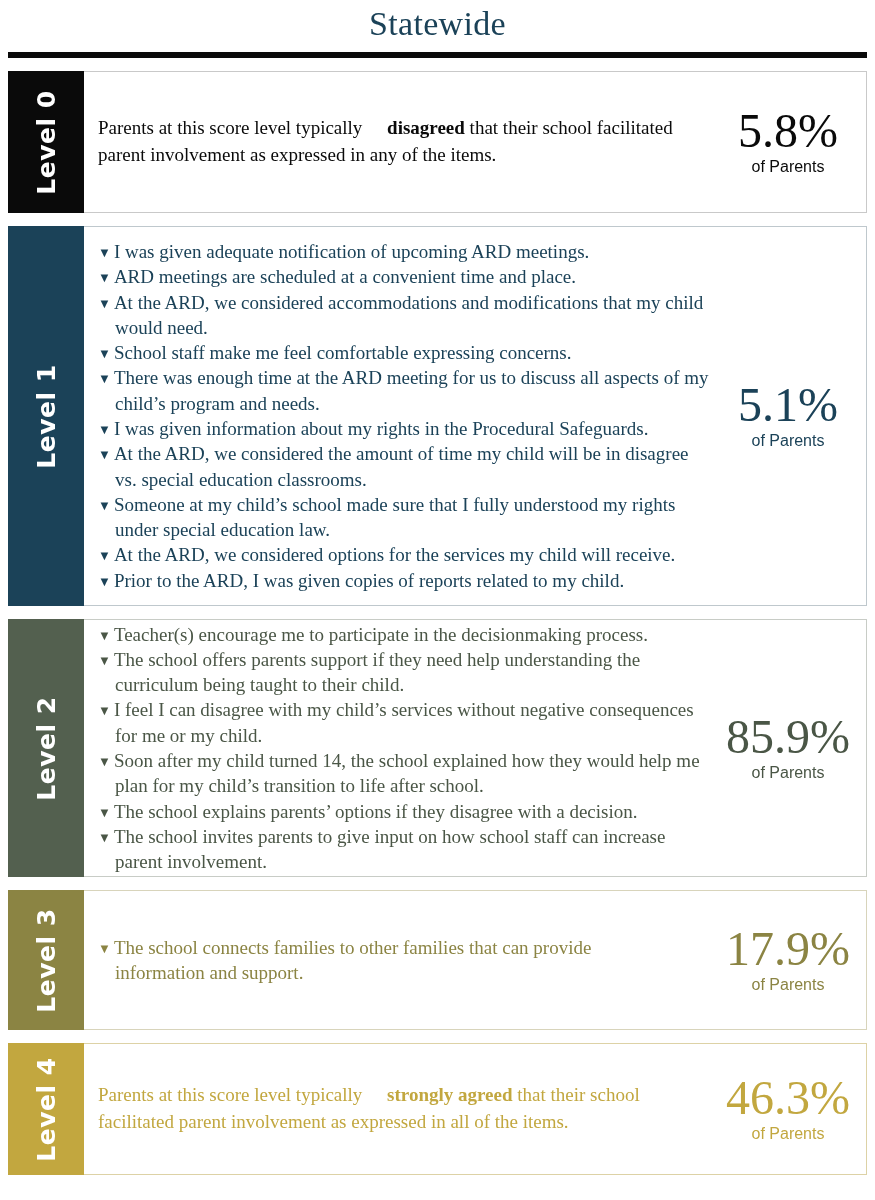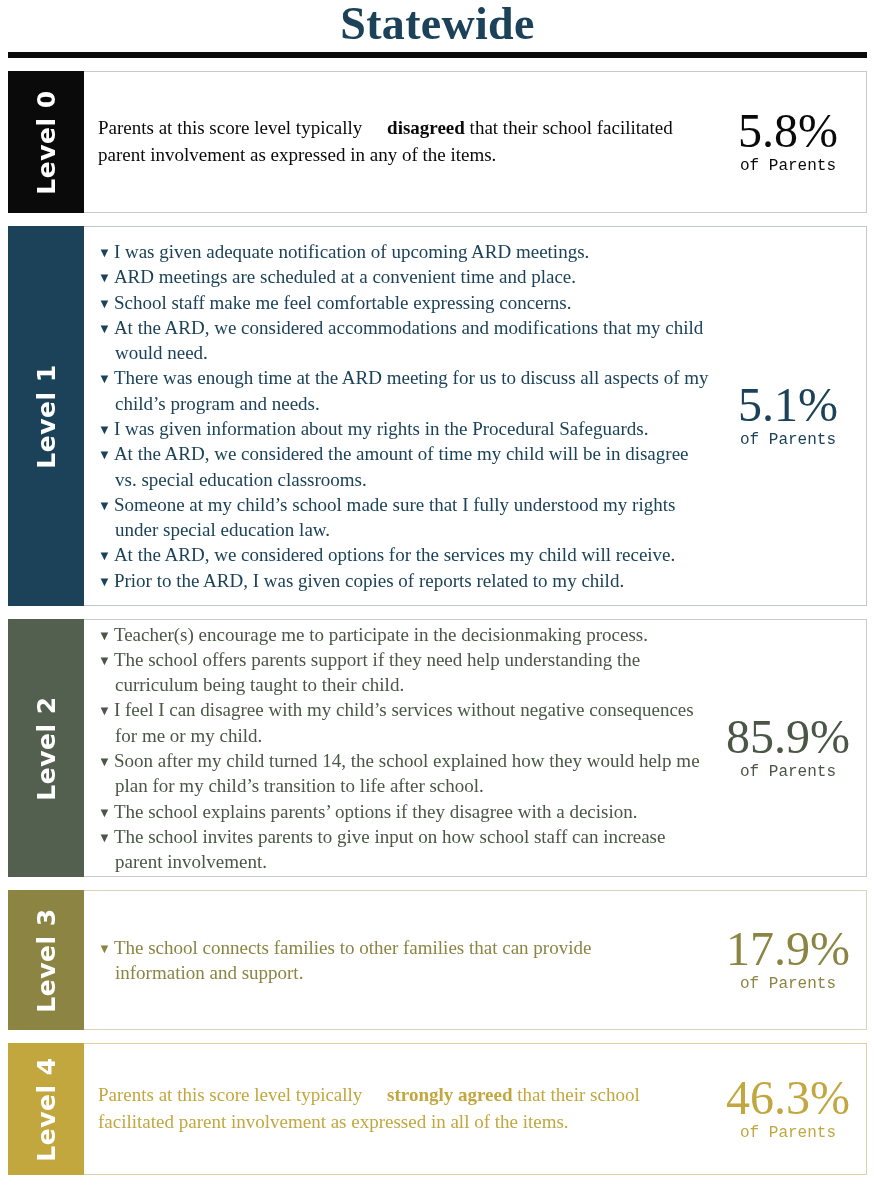--- a/index.html
+++ b/index.html
@@ -22,25 +22,25 @@
 
   
   .title-wrap {
     height: 48px;
     display: flex;
     align-items: center;
     justify-content: center;
   }
   .page-title {
     font-family: "Liberation Serif", "DejaVu Serif", serif;
-    font-size: 46px;
+    font-size: 34px;
     line-height: 1;
     color: #1b4258;
     letter-spacing: 0.3px;
-    font-weight: 700;
+    font-weight: 400;
   }
   .title-rule {
     margin: 4px 8px 0 8px;
     height: 6px;
     background: #0a0a0a;
   }
 
   
   .levels {
     padding: 0 8px;
@@ -90,21 +90,21 @@
     padding: 0 6px 0 0;
     box-sizing: border-box;
   }
   .stat-value {
     font-family: "Liberation Serif", "DejaVu Serif", serif;
     font-size: 48px;
     line-height: 1.02;
     font-weight: 400;
   }
   .stat-caption {
-    font-family: Liberation Mono, monospace;
+    font-family: Liberation Sans, sans-serif;
     font-size: 16px;
     line-height: 1.2;
     margin-top: 1px;
   }
 
   
   .statement {
     font-size: 19px;
     line-height: 1.42;
     margin: 0;
@@ -177,22 +177,22 @@
       </div>
       <div class="level-row lv1" style="height: 380px;">
         <div class="level-tab">
           <span class="level-tab-label">Level 1</span>
         </div>
         <div class="level-panel">
           <div class="panel-body">
             <ul class="item-list">
               <li><span class="bullet">▼</span><span>I was given adequate notification of upcoming ARD meetings.</span></li>
               <li><span class="bullet">▼</span><span>ARD meetings are scheduled at a convenient time and place.</span></li>
+              <li><span class="bullet">▼</span><span>At the ARD, we considered accommodations and modifications that my child would need.</span></li>
               <li><span class="bullet">▼</span><span>School staff make me feel comfortable expressing concerns.</span></li>
-              <li><span class="bullet">▼</span><span>At the ARD, we considered accommodations and modifications that my child would need.</span></li>
               <li><span class="bullet">▼</span><span>There was enough time at the ARD meeting for us to discuss all aspects of my child’s program and needs.</span></li>
               <li><span class="bullet">▼</span><span>I was given information about my rights in the Procedural Safeguards.</span></li>
               <li><span class="bullet">▼</span><span>At the ARD, we considered the amount of time my child will be in disagree vs. special education classrooms.</span></li>
               <li><span class="bullet">▼</span><span>Someone at my child’s school made sure that I fully understood my rights under special education law.</span></li>
               <li><span class="bullet">▼</span><span>At the ARD, we considered options for the services my child will receive.</span></li>
               <li><span class="bullet">▼</span><span>Prior to the ARD, I was given copies of reports related to my child.</span></li>
             </ul>
           </div>
           <div class="panel-stat">
             <div class="stat-value">5.1%</div>

